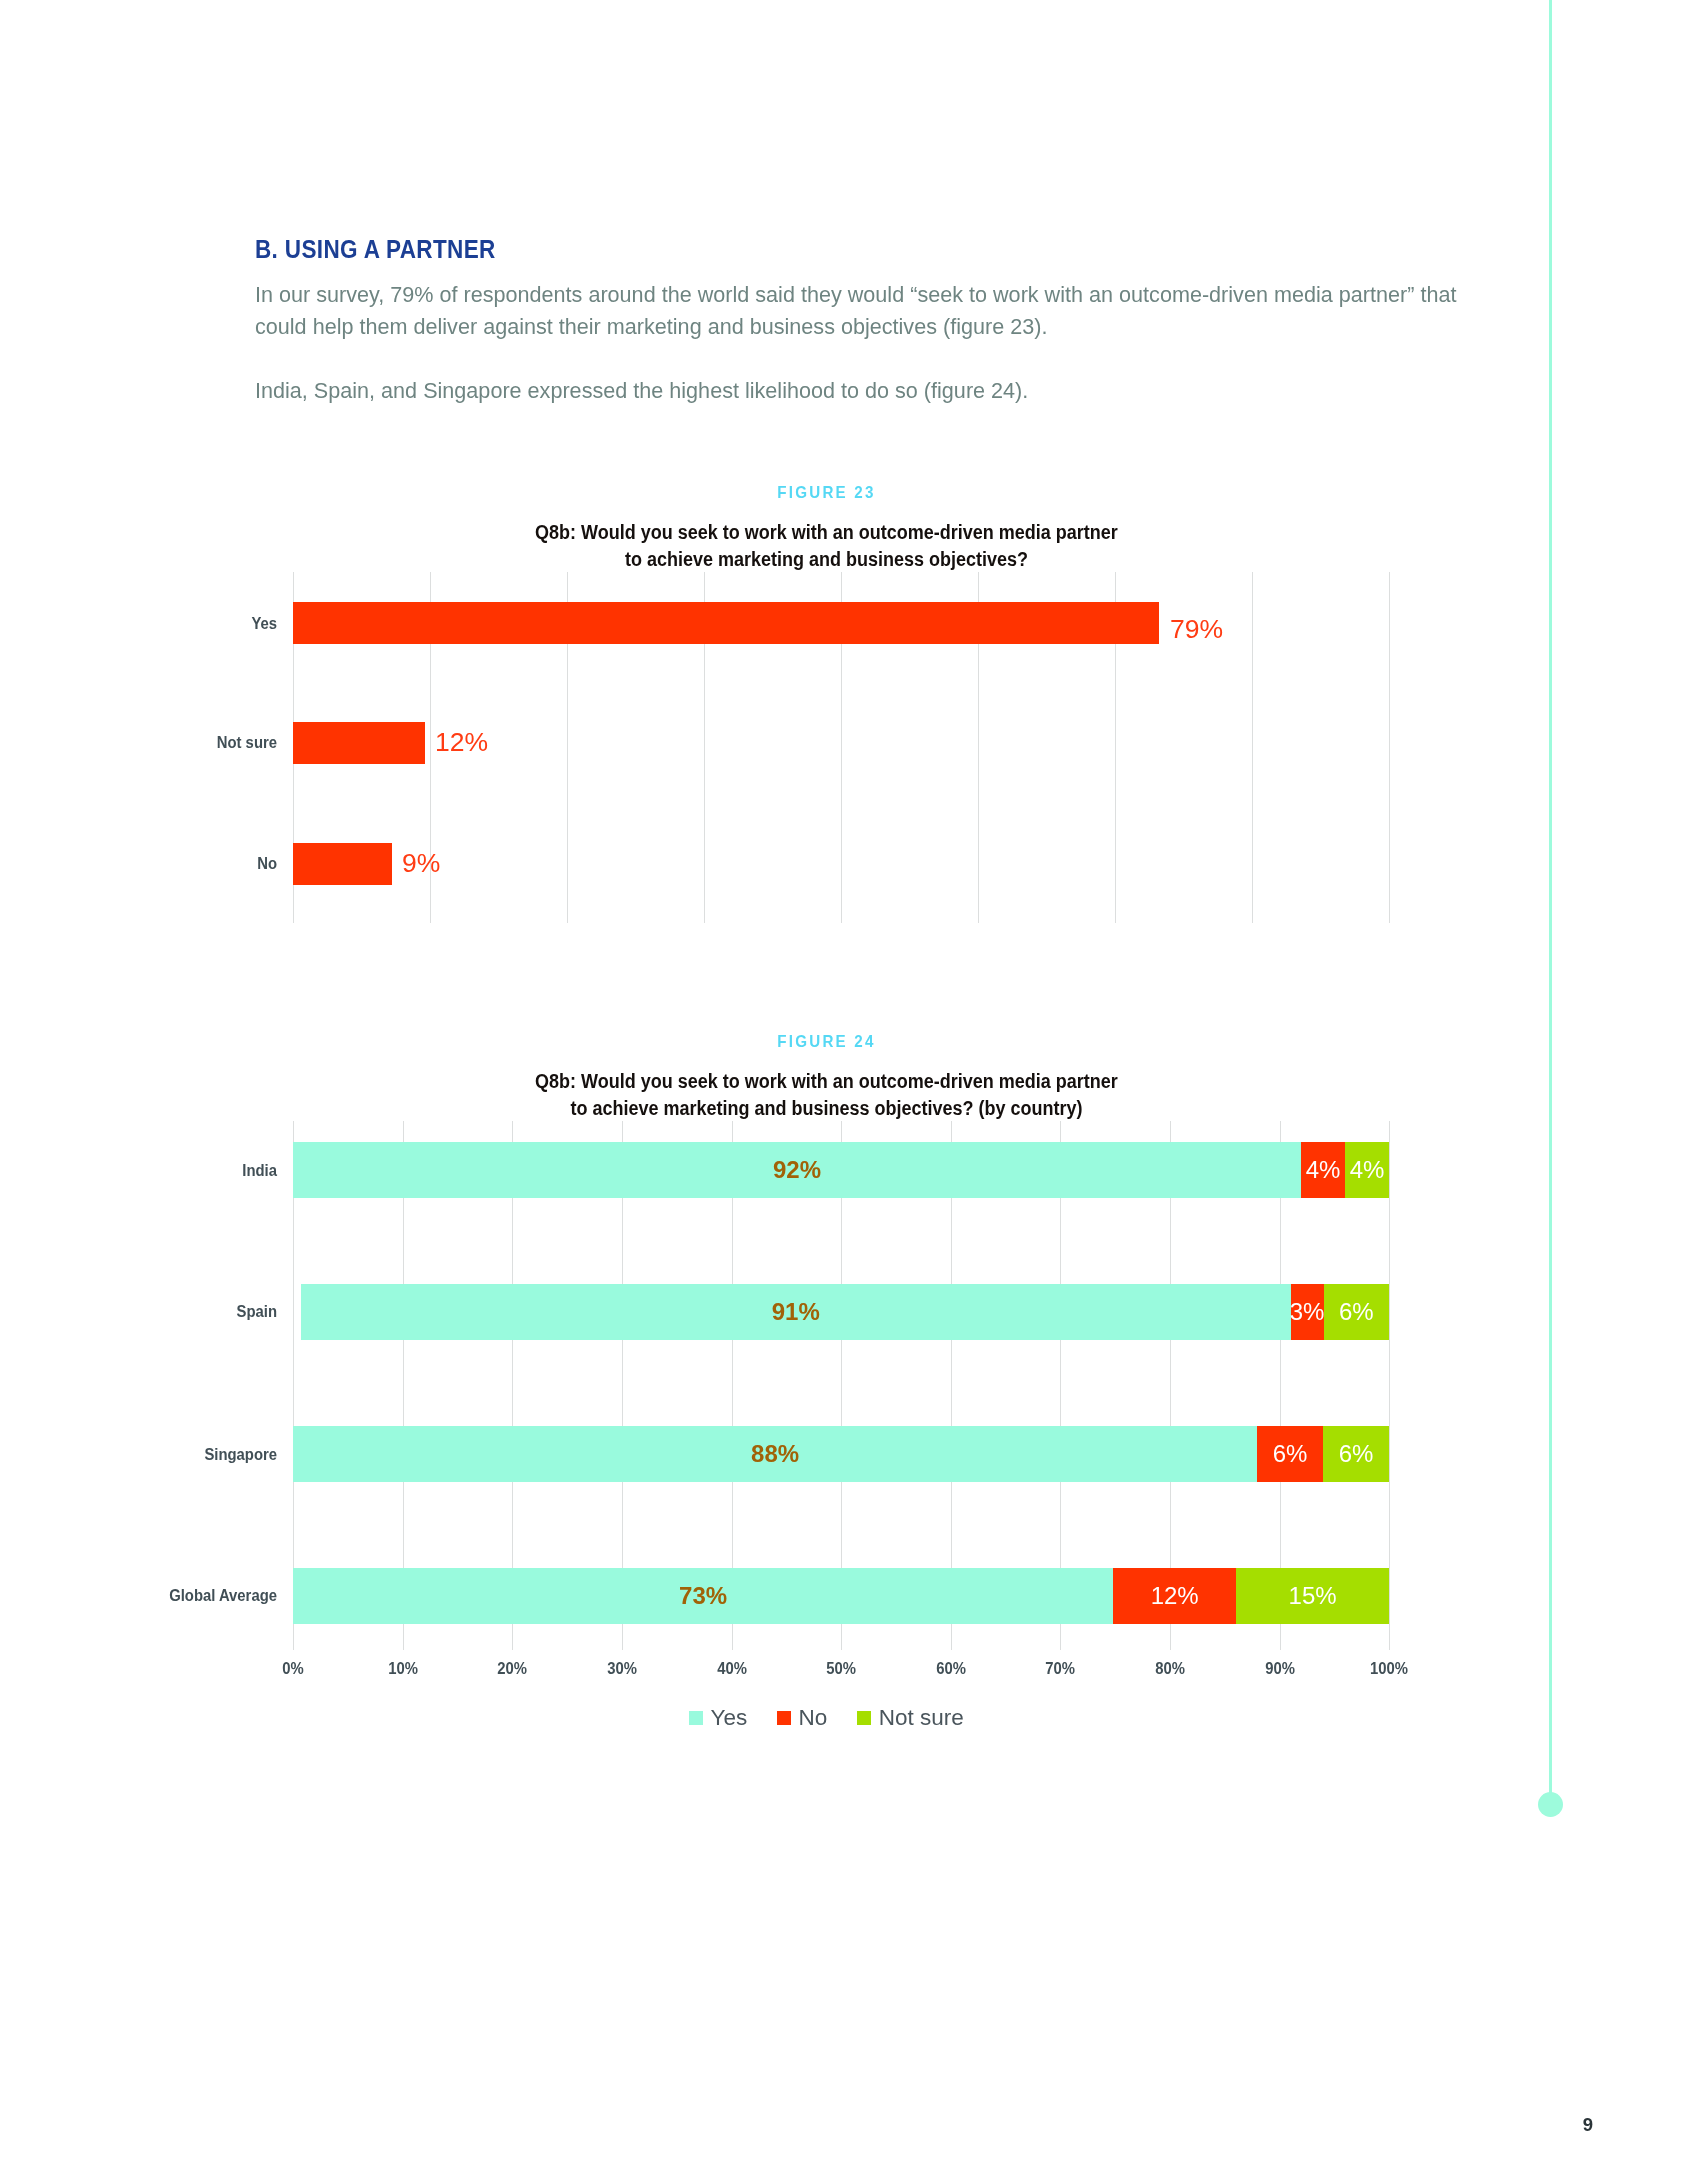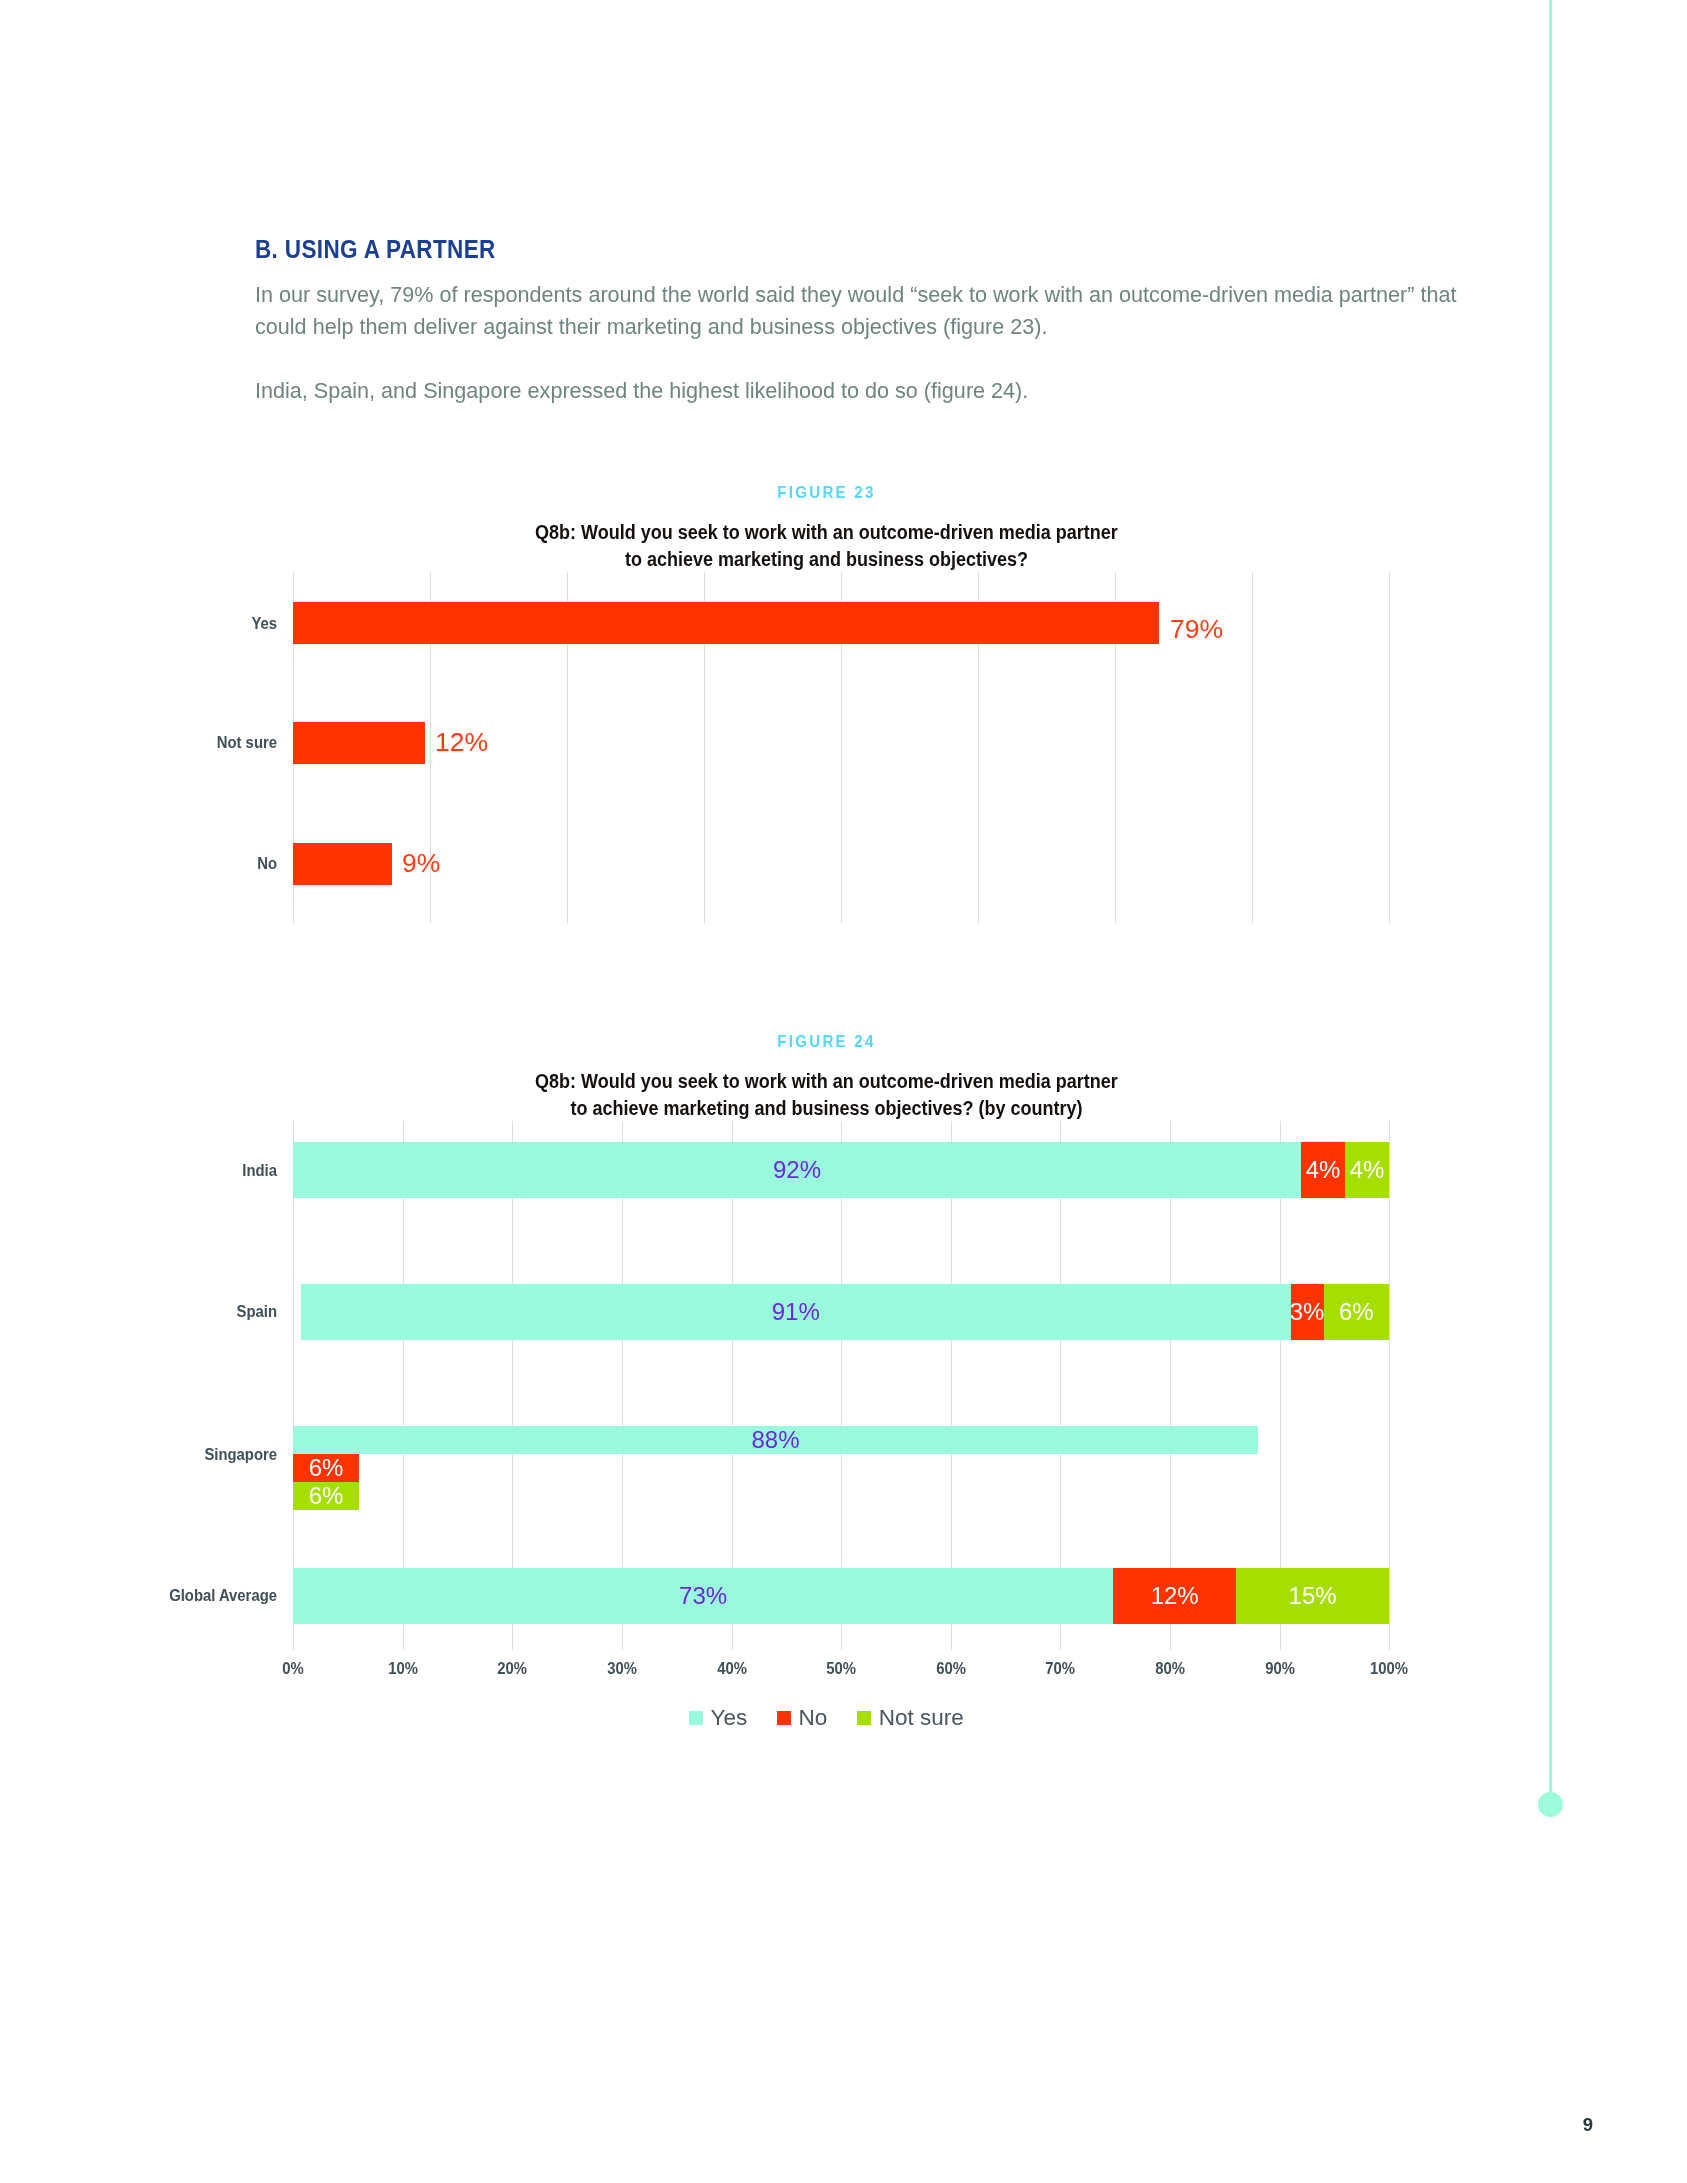--- a/index.html
+++ b/index.html
@@ -108,21 +108,21 @@
     width:1096px;
     height:529px;
   }
   .f24-row { position:absolute; left:0; right:0; height:56px; display:flex; }
   .f24-seg {
     height:100%;
     display:flex; align-items:center; justify-content:center;
     font-size:24px; color:#ffffff; white-space:nowrap;
     overflow:visible;
   }
-  .f24-seg.yes { color:#6d28d9; }
+  .f24-seg.yes { color:#a16207;font-weight:bold; }
   .tick-row {
     position:relative; margin-left:95px; width:1096px; height:40px;
   }
   .tick {
     position:absolute; top:9.3px;
     color:#414F56; font-weight:bold; font-size:16.5px;
     transform:translateX(-50%) scaleX(0.90);
     white-space:nowrap;
   }
   .legend {
@@ -209,21 +209,21 @@
         <div class="f24-row" style="top: 21px;">
           <div class="f24-seg yes" style="width: 1009px; background: rgb(153, 250, 221);">92%</div>
           <div class="f24-seg" style="width: 44px; background: rgb(255, 51, 0);">4%</div>
           <div class="f24-seg" style="width: 44px; background: rgb(165, 222, 0);">4%</div>
         </div>
         <div class="f24-row" style="top: 163px; margin-left: 8px;">
           <div class="f24-seg yes" style="width: 998px; background: rgb(153, 250, 221);">91%</div>
           <div class="f24-seg" style="width: 33px; background: rgb(255, 51, 0);">3%</div>
           <div class="f24-seg" style="width: 66px; background: rgb(165, 222, 0);">6%</div>
         </div>
-        <div class="f24-row" style="top: 305px; flex-direction: column;">
+        <div class="f24-row" style="top: 305px;">
           <div class="f24-seg yes" style="width: 965px; background: rgb(153, 250, 221);">88%</div>
           <div class="f24-seg" style="width: 66px; background: rgb(255, 51, 0);">6%</div>
           <div class="f24-seg" style="width: 66px; background: rgb(165, 222, 0);">6%</div>
         </div>
         <div class="f24-row" style="top: 447px;">
           <div class="f24-seg yes" style="width: 880px; background: rgb(153, 250, 221);">73%</div>
           <div class="f24-seg" style="width: 132px; background: rgb(255, 51, 0);">12%</div>
           <div class="f24-seg" style="width: 164px; background: rgb(165, 222, 0);">15%</div>
         </div>
       </div>

